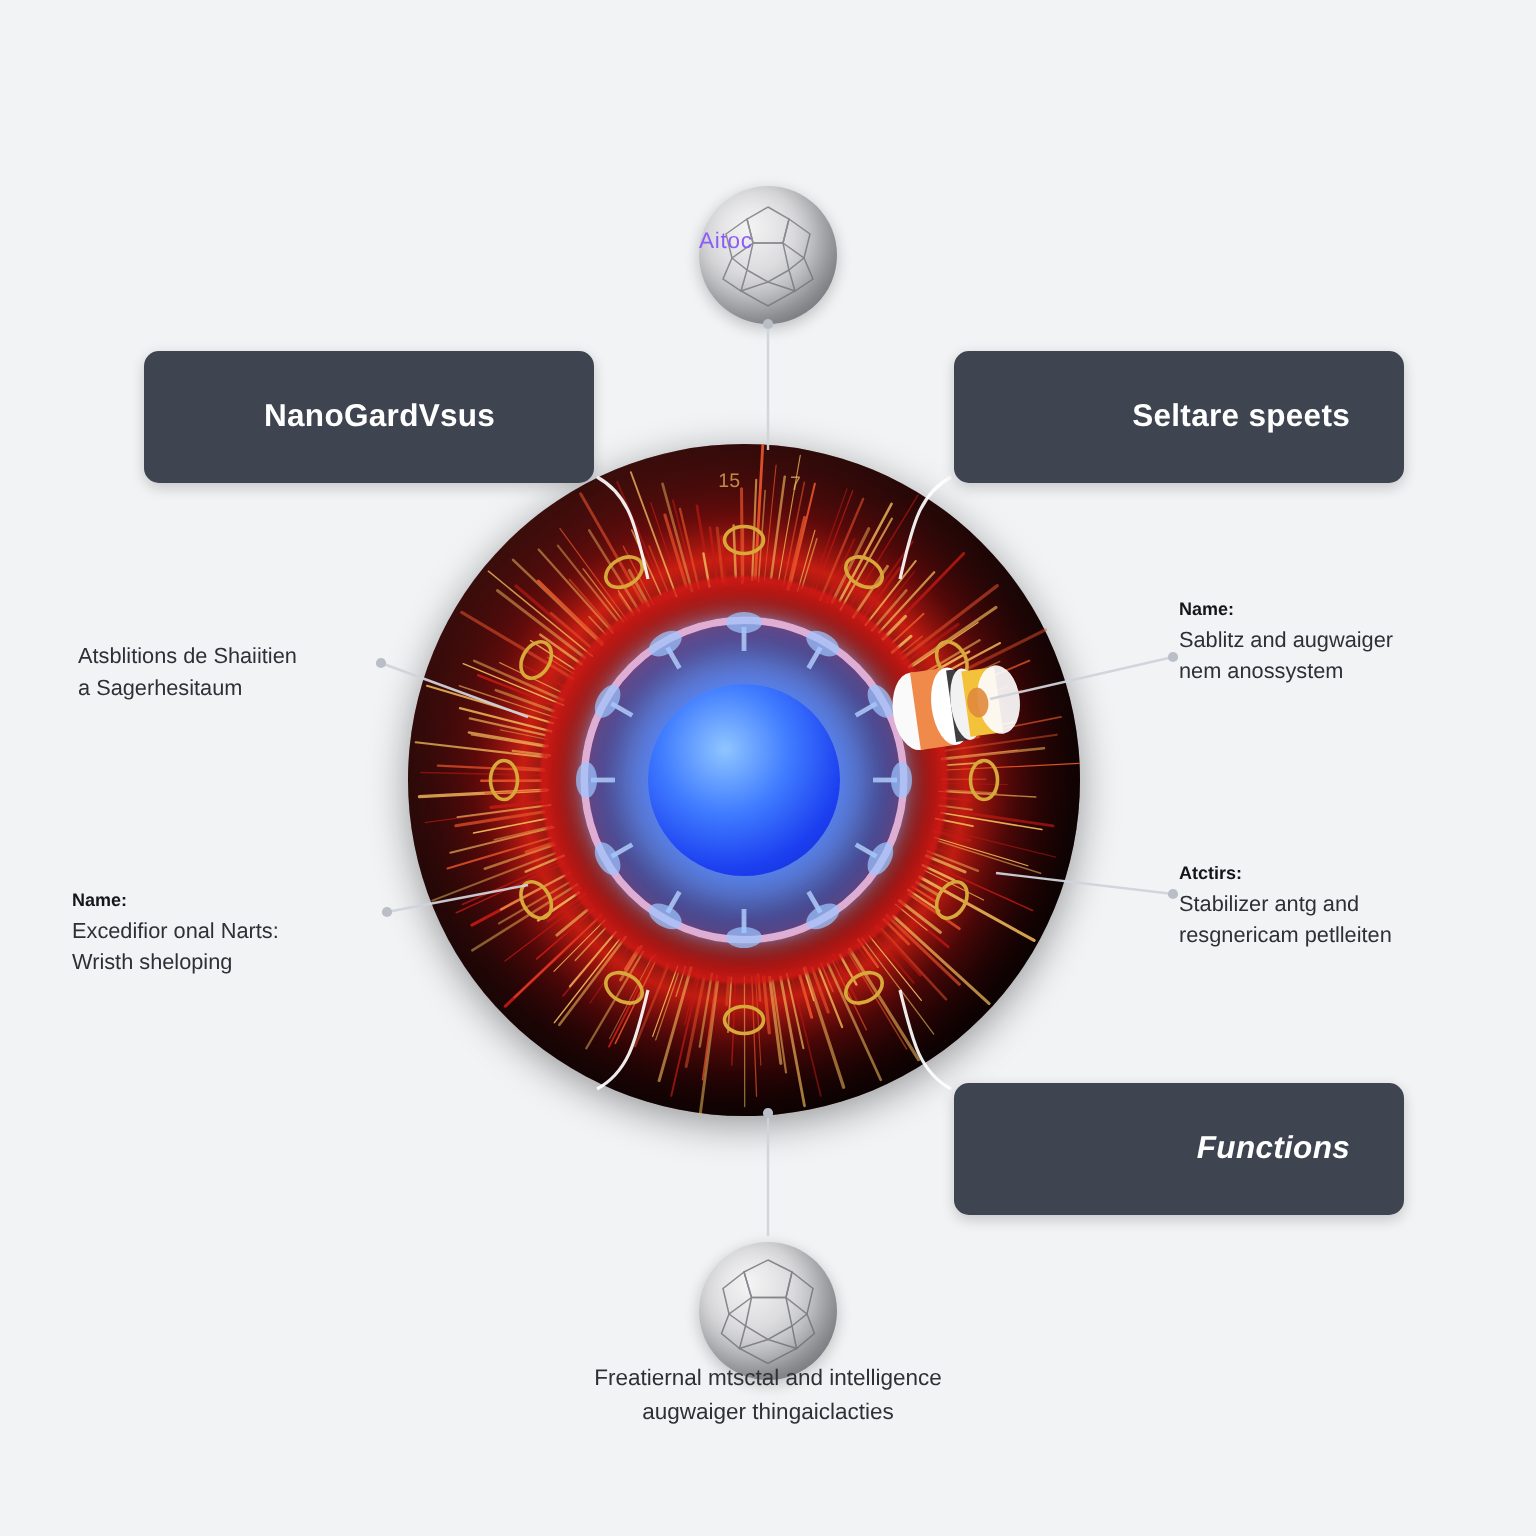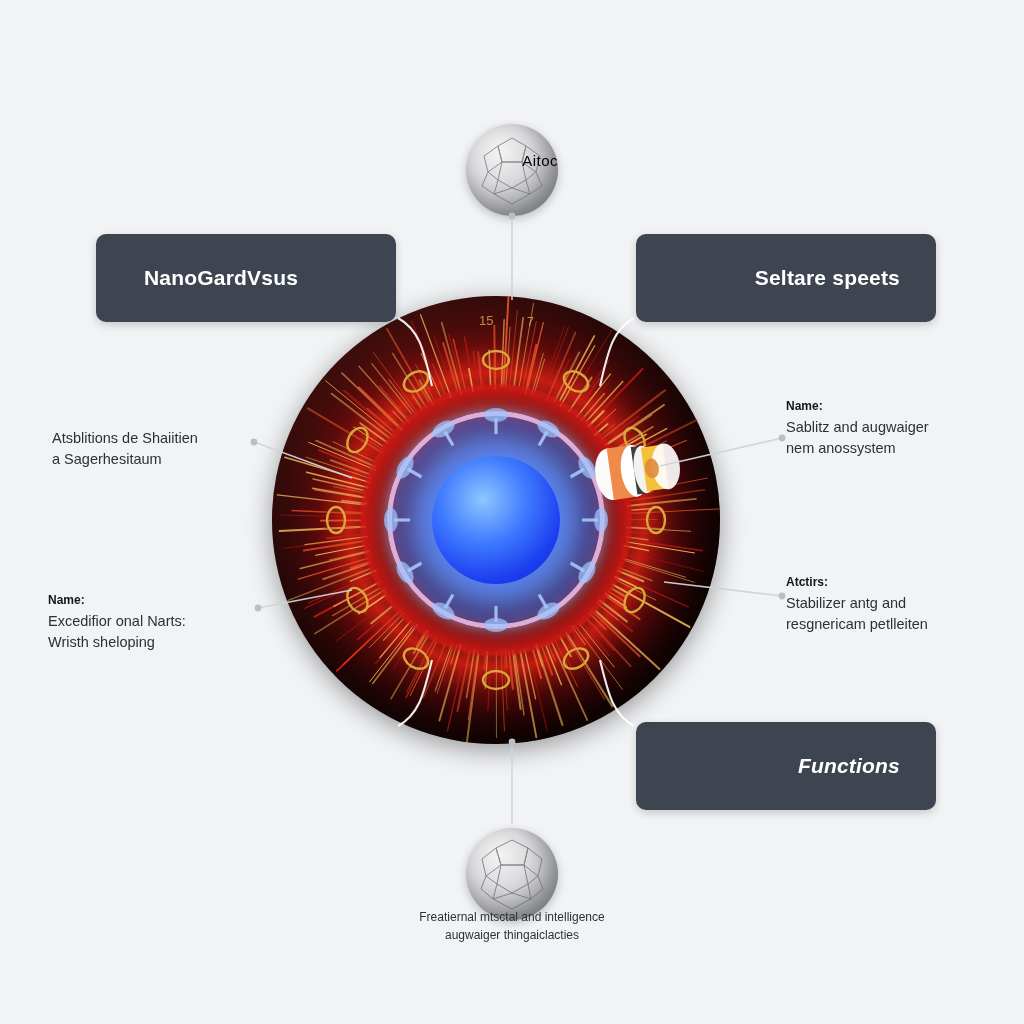--- a/index.html
+++ b/index.html
@@ -119,23 +119,23 @@
     background:
       radial-gradient(circle at 36% 30%, #f4f4f5 0%, #dcdcde 34%, #b9babd 64%, #97999e 86%, #87898f 100%);
     box-shadow: 0 3px 10px rgba(0,0,0,0.22), inset -8px -9px 20px rgba(60,62,68,0.40);
   }
   .fullerene svg { position: absolute; inset: 0; }
   .fullerene .ball-label {
     position: absolute;
     left: 0;
     right: 0;
     top: 28px;
-    text-align: right;
+    text-align: left;
     font-size: 15px;
-    color: #000000;
+    color: #8b5cf6;
     letter-spacing: .5px;
   }
   #sphere-top { left: 466px; top: 124px; }
   #sphere-bottom { left: 466px; top: 828px; }
 
   
   .label-box {
     position: absolute;
     background: #3e4450;
     border-radius: 10px;
@@ -145,21 +145,21 @@
     color: #ffffff;
     font-size: 21px;
     font-weight: bold;
     letter-spacing: .2px;
   }
   .label-box span { display: block; width: 100%; }
   #box-tl { left: 96px;  top: 234px; width: 300px; height: 88px; }
   #box-tr { left: 636px; top: 234px; width: 300px; height: 88px; }
   #box-bl { left: 96px;  top: 722px; width: 300px; height: 88px; }
   #box-br { left: 636px; top: 722px; width: 300px; height: 88px; font-style: italic; }
-  #box-tl span, #box-bl span { padding-left: 48px; }
+  #box-tl span, #box-bl span { padding-left: 80px; }
   #box-tr span, #box-br span { padding-right: 36px; text-align: right; }
 
   
   .annot {
     position: absolute;
     color: #2e3036;
     font-size: 14.5px;
     line-height: 1.45;
   }
   .annot .head {
@@ -174,21 +174,21 @@
   #annot-l2 { left: 48px;  top: 592px; width: 206px; }
   #annot-r1 { left: 786px; top: 398px; width: 190px; }
   #annot-r2 { left: 786px; top: 574px; width: 190px; }
 
   .caption {
     position: absolute;
     left: 312px;
     top: 908px;
     width: 400px;
     text-align: center;
-    font-size: 12px;
+    font-size: 15px;
     line-height: 1.5;
     color: #2e3036;
   }
 
   #connectors {
     position: absolute;
     inset: 0;
     pointer-events: none;
   }
 </style>

